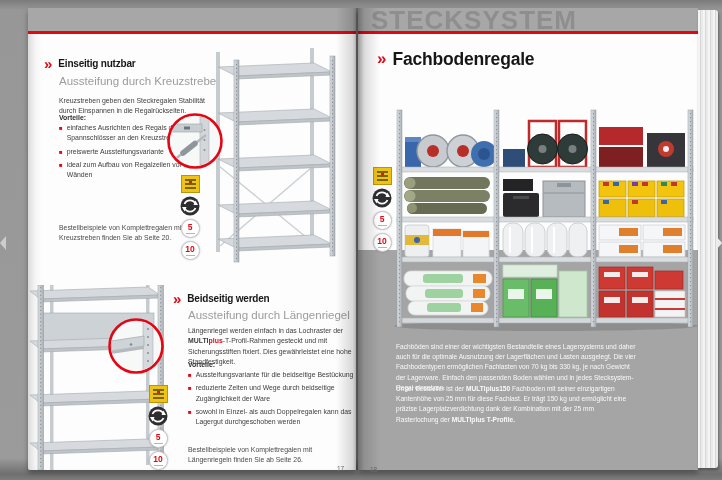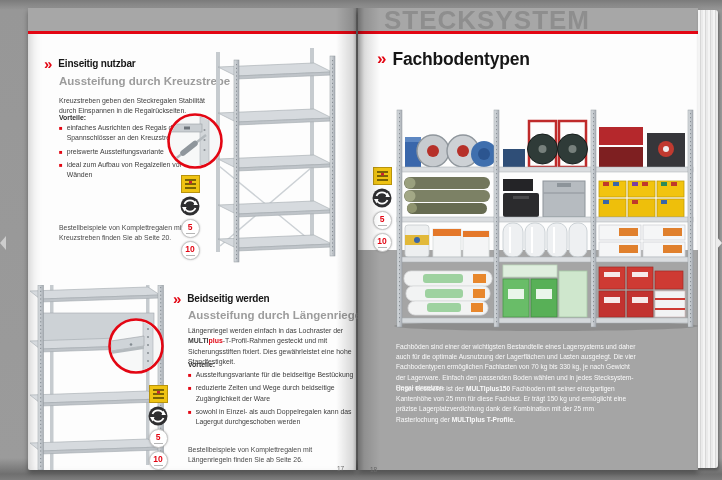--- a/index.html
+++ b/index.html
@@ -16,30 +16,30 @@
     background:repeating-linear-gradient(90deg,#f4f4f4 0 2px,#d7d7d7 2px 3px,#eaeaea 3px 5px);
     border-radius:0 3px 3px 0; box-shadow:1px 2px 3px rgba(0,0,0,.35);
   }
   .gutter {
     position:absolute; left:336px; top:8px; width:44px; height:462px; pointer-events:none;
     background:linear-gradient(90deg, rgba(0,0,0,0) 0%, rgba(0,0,0,.15) 38%, rgba(0,0,0,.32) 50%, rgba(0,0,0,.13) 64%, rgba(0,0,0,0) 100%);
   }
   .band    { position:absolute; left:0; top:0; right:0; height:23px; background:#a7a7a7; }
   .redline { position:absolute; left:0; top:23px; right:0; height:3px; background:#e30613; }
   .steck-headline {
-    position:absolute; left:26px; top:0; height:31px; line-height:24px;
+    position:absolute; left:13px; top:0; height:31px; line-height:24px;
     font-size:26px; font-weight:bold; letter-spacing:1px; color:#8e8e8e; white-space:nowrap;
   }
   
   .sec-head { position:absolute; display:flex; align-items:flex-start; }
   .chev { color:#e30613; font-weight:900; font-size:15px; line-height:15px; margin-right:6px; }
   .chev-lg { font-size:17px; line-height:17px; }
   .sec-title { font-weight:bold; font-size:10px; line-height:16px; color:#161616; letter-spacing:-0.2px; white-space:nowrap; }
   .sec-title-lg { font-size:17.5px; line-height:18px; }
-  .sec-sub { position:absolute; font-size:11.5px; color:#9c9c9c; white-space:nowrap;font-weight:bold; }
+  .sec-sub { position:absolute; font-size:11.5px; color:#9c9c9c; white-space:nowrap; }
   .body-sm { position:absolute; font-size:6.9px; line-height:1.5; color:#3d3d3d; }
   .vorteile { position:absolute; font-size:6.9px; font-weight:bold; color:#2e2e2e; }
   .bullets { position:absolute; }
   .bullet { display:flex; font-size:6.9px; line-height:1.5; color:#3d3d3d; margin-bottom:3px; }
   .bullet .sq { color:#e30613; font-size:6px; line-height:10px; margin-right:4px; flex:0 0 auto; }
   .note { position:absolute; font-size:6.9px; line-height:1.5; color:#4a4a4a; }
   .pagenum { position:absolute; font-size:6.5px; color:#6f6f6f; }
   .seg-bold { font-weight:bold; }
   .seg-boldred { font-weight:bold; color:#e30613; }
   
@@ -262,21 +262,21 @@
   </div>
 
   <div class="page page-right">
     <div class="band"></div>
     <div class="steck-headline">STECKSYSTEM</div>
     <div class="redline"></div>
     <div class="gray-panel"></div>
 
     <div class="sec-head" style="left:19px; top:42px;">
       <span class="chev chev-lg">»</span>
-      <span class="sec-title sec-title-lg">Fachbodentypen</span>
+      <span class="sec-title sec-title-lg">Fachbodenregale</span>
     </div>
 
     <svg class="imgbox" style="left:33px; top:89px;" width="307" height="236" viewBox="0 0 307 236">
       <ellipse cx="155" cy="229" rx="152" ry="5" fill="rgba(0,0,0,0.14)"></ellipse>
 
       <g>
         <rect x="14" y="40" width="16" height="30" fill="#3a67ab"></rect>
           <rect x="14" y="40" width="16" height="5" fill="#5d87c2"></rect>
         <circle cx="42" cy="54" r="16" fill="#c7cbcf" stroke="#8f969c" stroke-width="1.4"></circle>
           <circle cx="42" cy="54" r="6" fill="#b63029"></circle>

